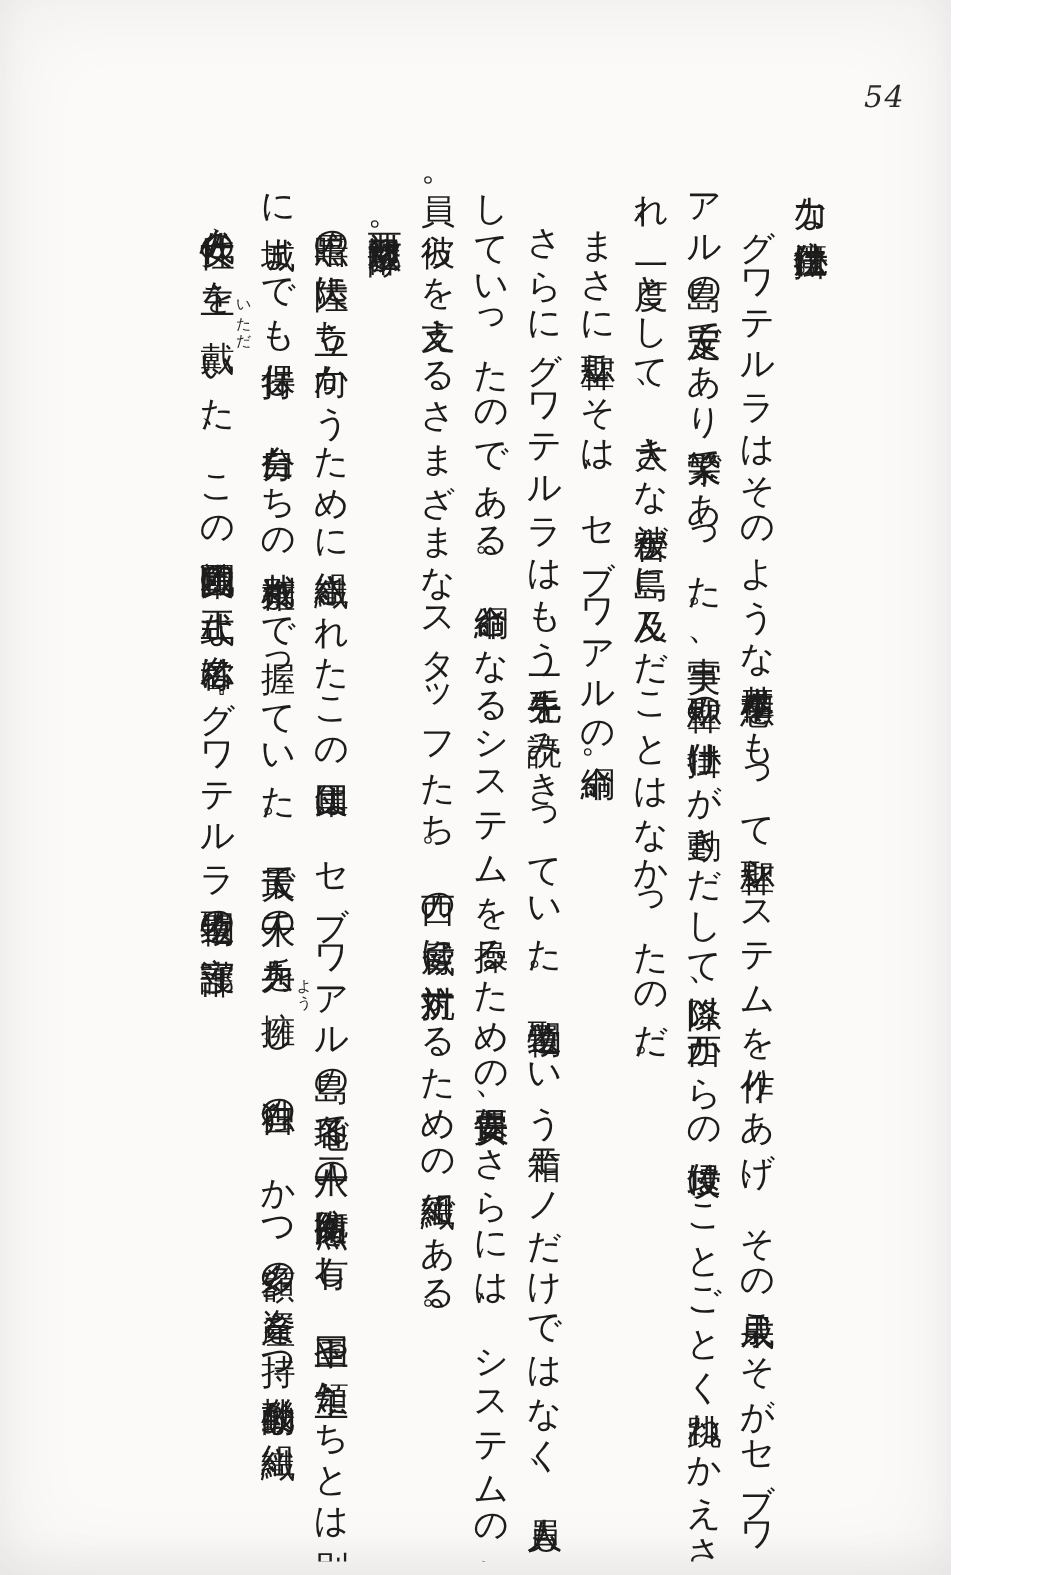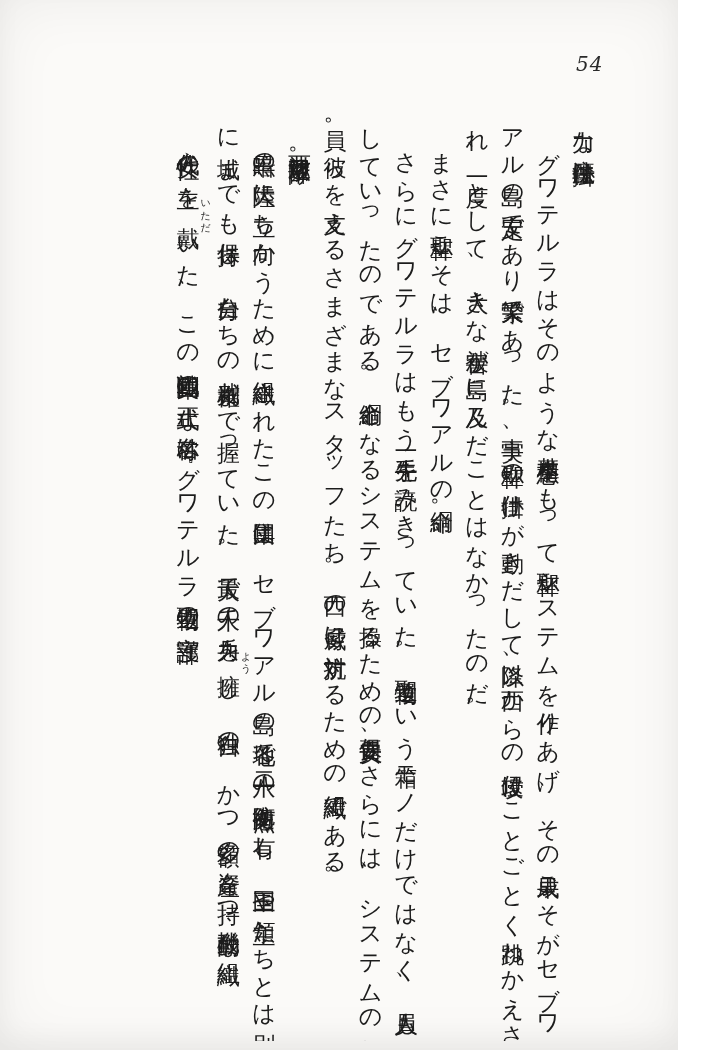--- a/index.html
+++ b/index.html
@@ -9,21 +9,20 @@
     height: 1050px;
     overflow: hidden;
   }
   .book-page {
     position: relative;
     width: 634px;
     height: 1050px;
     background: #fbfaf8;
     box-shadow: inset 0 0 60px rgba(0,0,0,0.06), inset 0 -12px 25px rgba(0,0,0,0.04);
     font-family: "DejaVu Serif", "Liberation Serif", serif;
-    padding-left: 44px;
   }
   .page-number {
     position: absolute;
     top: 52px;
     left: 576px;
     font-size: 20px;
     font-style: italic;
     color: #2a2a2a;
     letter-spacing: 1px;
   }

